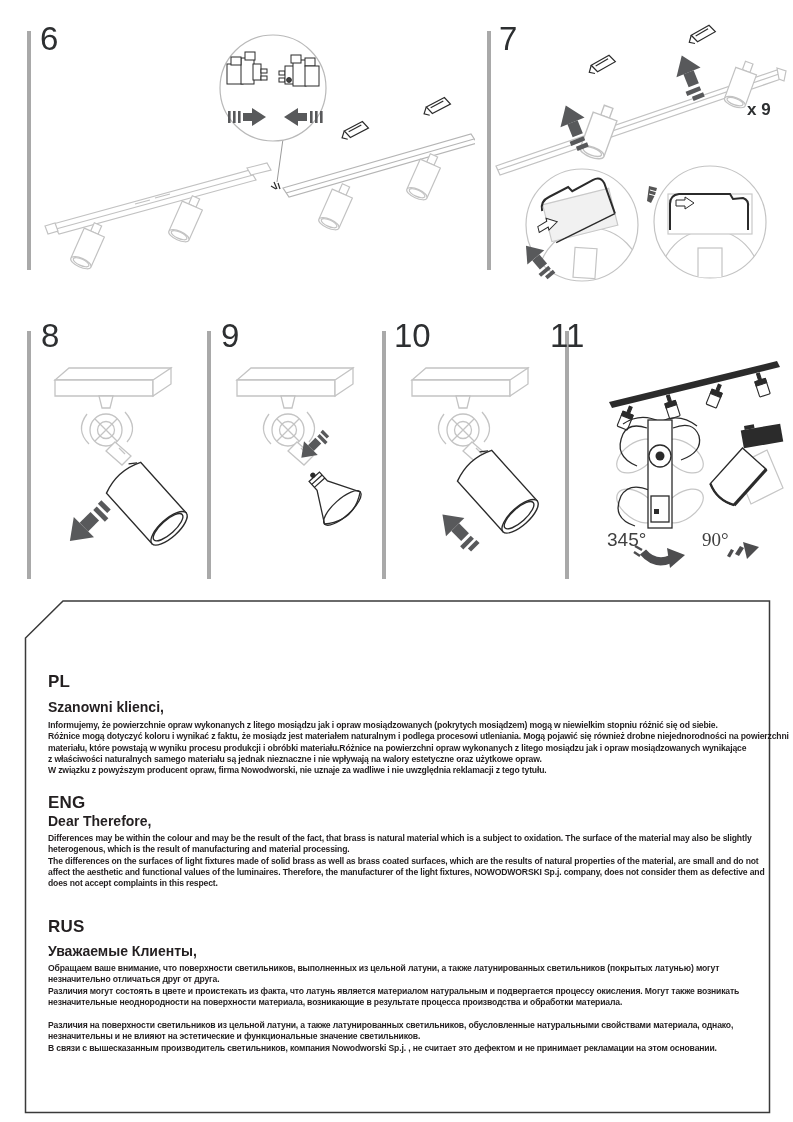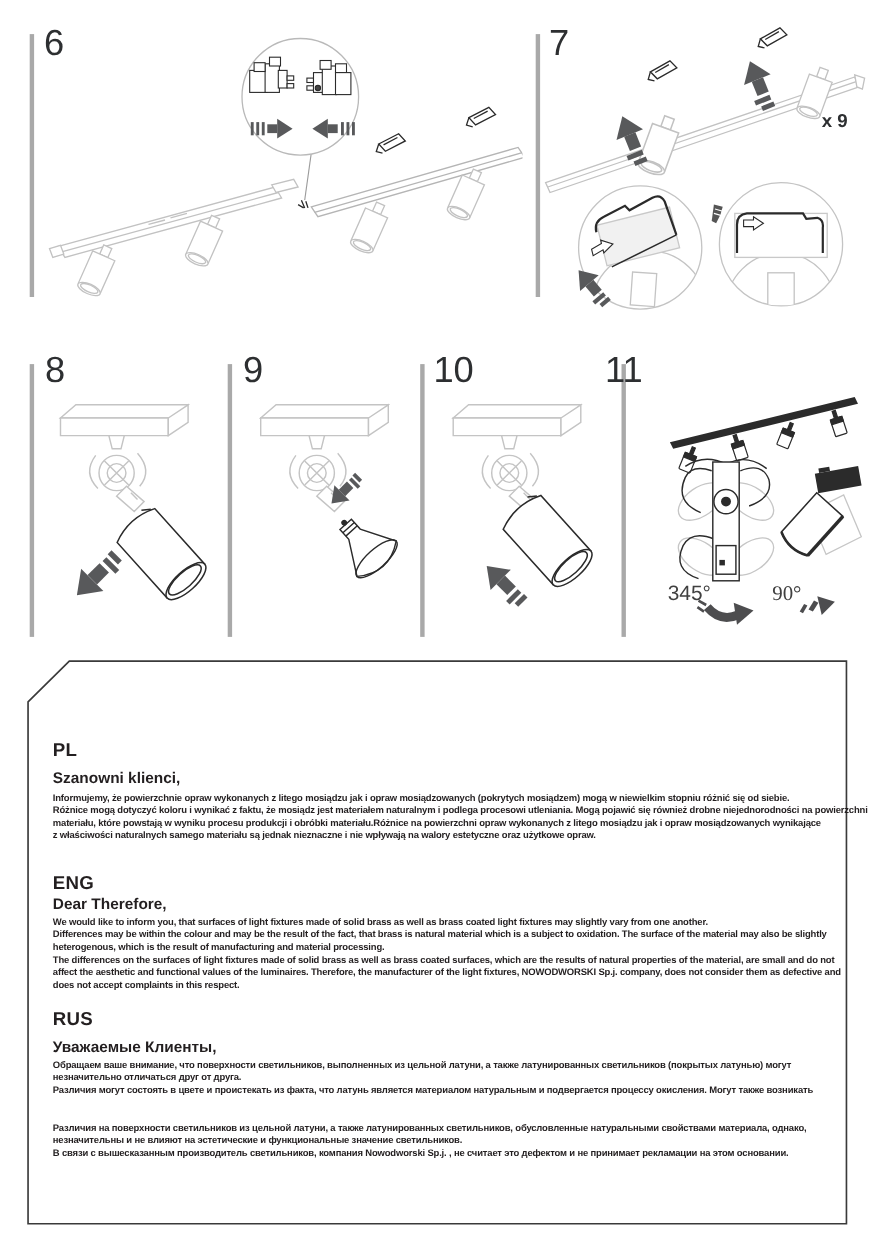--- a/index.html
+++ b/index.html
@@ -296,39 +296,40 @@
     <polygon points="63,601 769.5,601 769.5,1112.5 25.5,1112.5 25.5,638" fill="#ffffff" stroke="#3a3a3a" stroke-width="1.5"></polygon>
   </svg>
 
   <div class="notice-header" style="top:672px;">PL</div>
   <div class="salutation" style="top:699px;">Szanowni klienci,</div>
   <div class="para" style="top:720px;">
     <div>Informujemy, że powierzchnie opraw wykonanych z litego mosiądzu jak i opraw mosiądzowanych (pokrytych mosiądzem) mogą w niewielkim stopniu różnić się od siebie.</div>
     <div>Różnice mogą dotyczyć koloru i wynikać z faktu, że mosiądz jest materiałem naturalnym i podlega procesowi utleniania. Mogą pojawić się również drobne niejednorodności na powierzchni</div>
     <div>materiału, które powstają w wyniku procesu produkcji i obróbki materiału.Różnice na powierzchni opraw wykonanych z litego mosiądzu jak i opraw mosiądzowanych wynikające</div>
     <div>z właściwości naturalnych samego materiału są jednak nieznaczne i nie wpływają na walory estetyczne oraz użytkowe opraw.</div>
+    <div>W związku z powyższym producent opraw, firma Nowodworski, nie uznaje za wadliwe i nie uwzględnia reklamacji z tego tytułu.</div>
   </div>
 
   <div class="notice-header" style="top:793px;">ENG</div>
   <div class="salutation" style="top:813px;">Dear Therefore,</div>
   <div class="para" style="top:833px;">
-    <div>We would like to inform you, that surfaces of light fixtures made of solid brass as well as brass coated light fixtures may slightly vary from one another.</div>
     <div>Differences may be within the colour and may be the result of the fact, that brass is natural material which is a subject to oxidation. The surface of the material may also be slightly</div>
     <div>heterogenous, which is the result of manufacturing and material processing.</div>
     <div>The differences on the surfaces of light fixtures made of solid brass as well as brass coated surfaces, which are the results of natural properties of the material, are small and do not</div>
     <div>affect the aesthetic and functional values of the luminaires. Therefore, the manufacturer of the light fixtures, NOWODWORSKI Sp.j. company, does not consider them as defective and</div>
     <div>does not accept complaints in this respect.</div>
   </div>
 
   <div class="notice-header" style="top:917px;">RUS</div>
   <div class="salutation" style="top:943px;">Уважаемые Клиенты,</div>
   <div class="para" style="top:963px;">
     <div>Обращаем ваше внимание, что поверхности светильников, выполненных из цельной латуни, а также латунированных светильников (покрытых латунью) могут</div>
     <div>незначительно отличаться друг от друга.</div>
     <div>Различия могут состоять в цвете и проистекать из факта, что латунь является материалом натуральным и подвергается процессу окисления. Могут также возникать</div>
+    <div>незначительные неоднородности на поверхности материала, возникающие в результате процесса производства и обработки материала.</div>
   </div>
   <div class="para" style="top:1020px;">
     <div>Различия на поверхности светильников из цельной латуни, а также латунированных светильников, обусловленные натуральными свойствами материала, однако,</div>
     <div>незначительны и не влияют на эстетические и функциональные значение светильников.</div>
     <div>В связи с вышесказанным производитель светильников, компания Nowodworski Sp.j. , не считает это дефектом и не принимает рекламации на этом основании.</div>
   </div>
 
 </div>
 
 </body></html>

